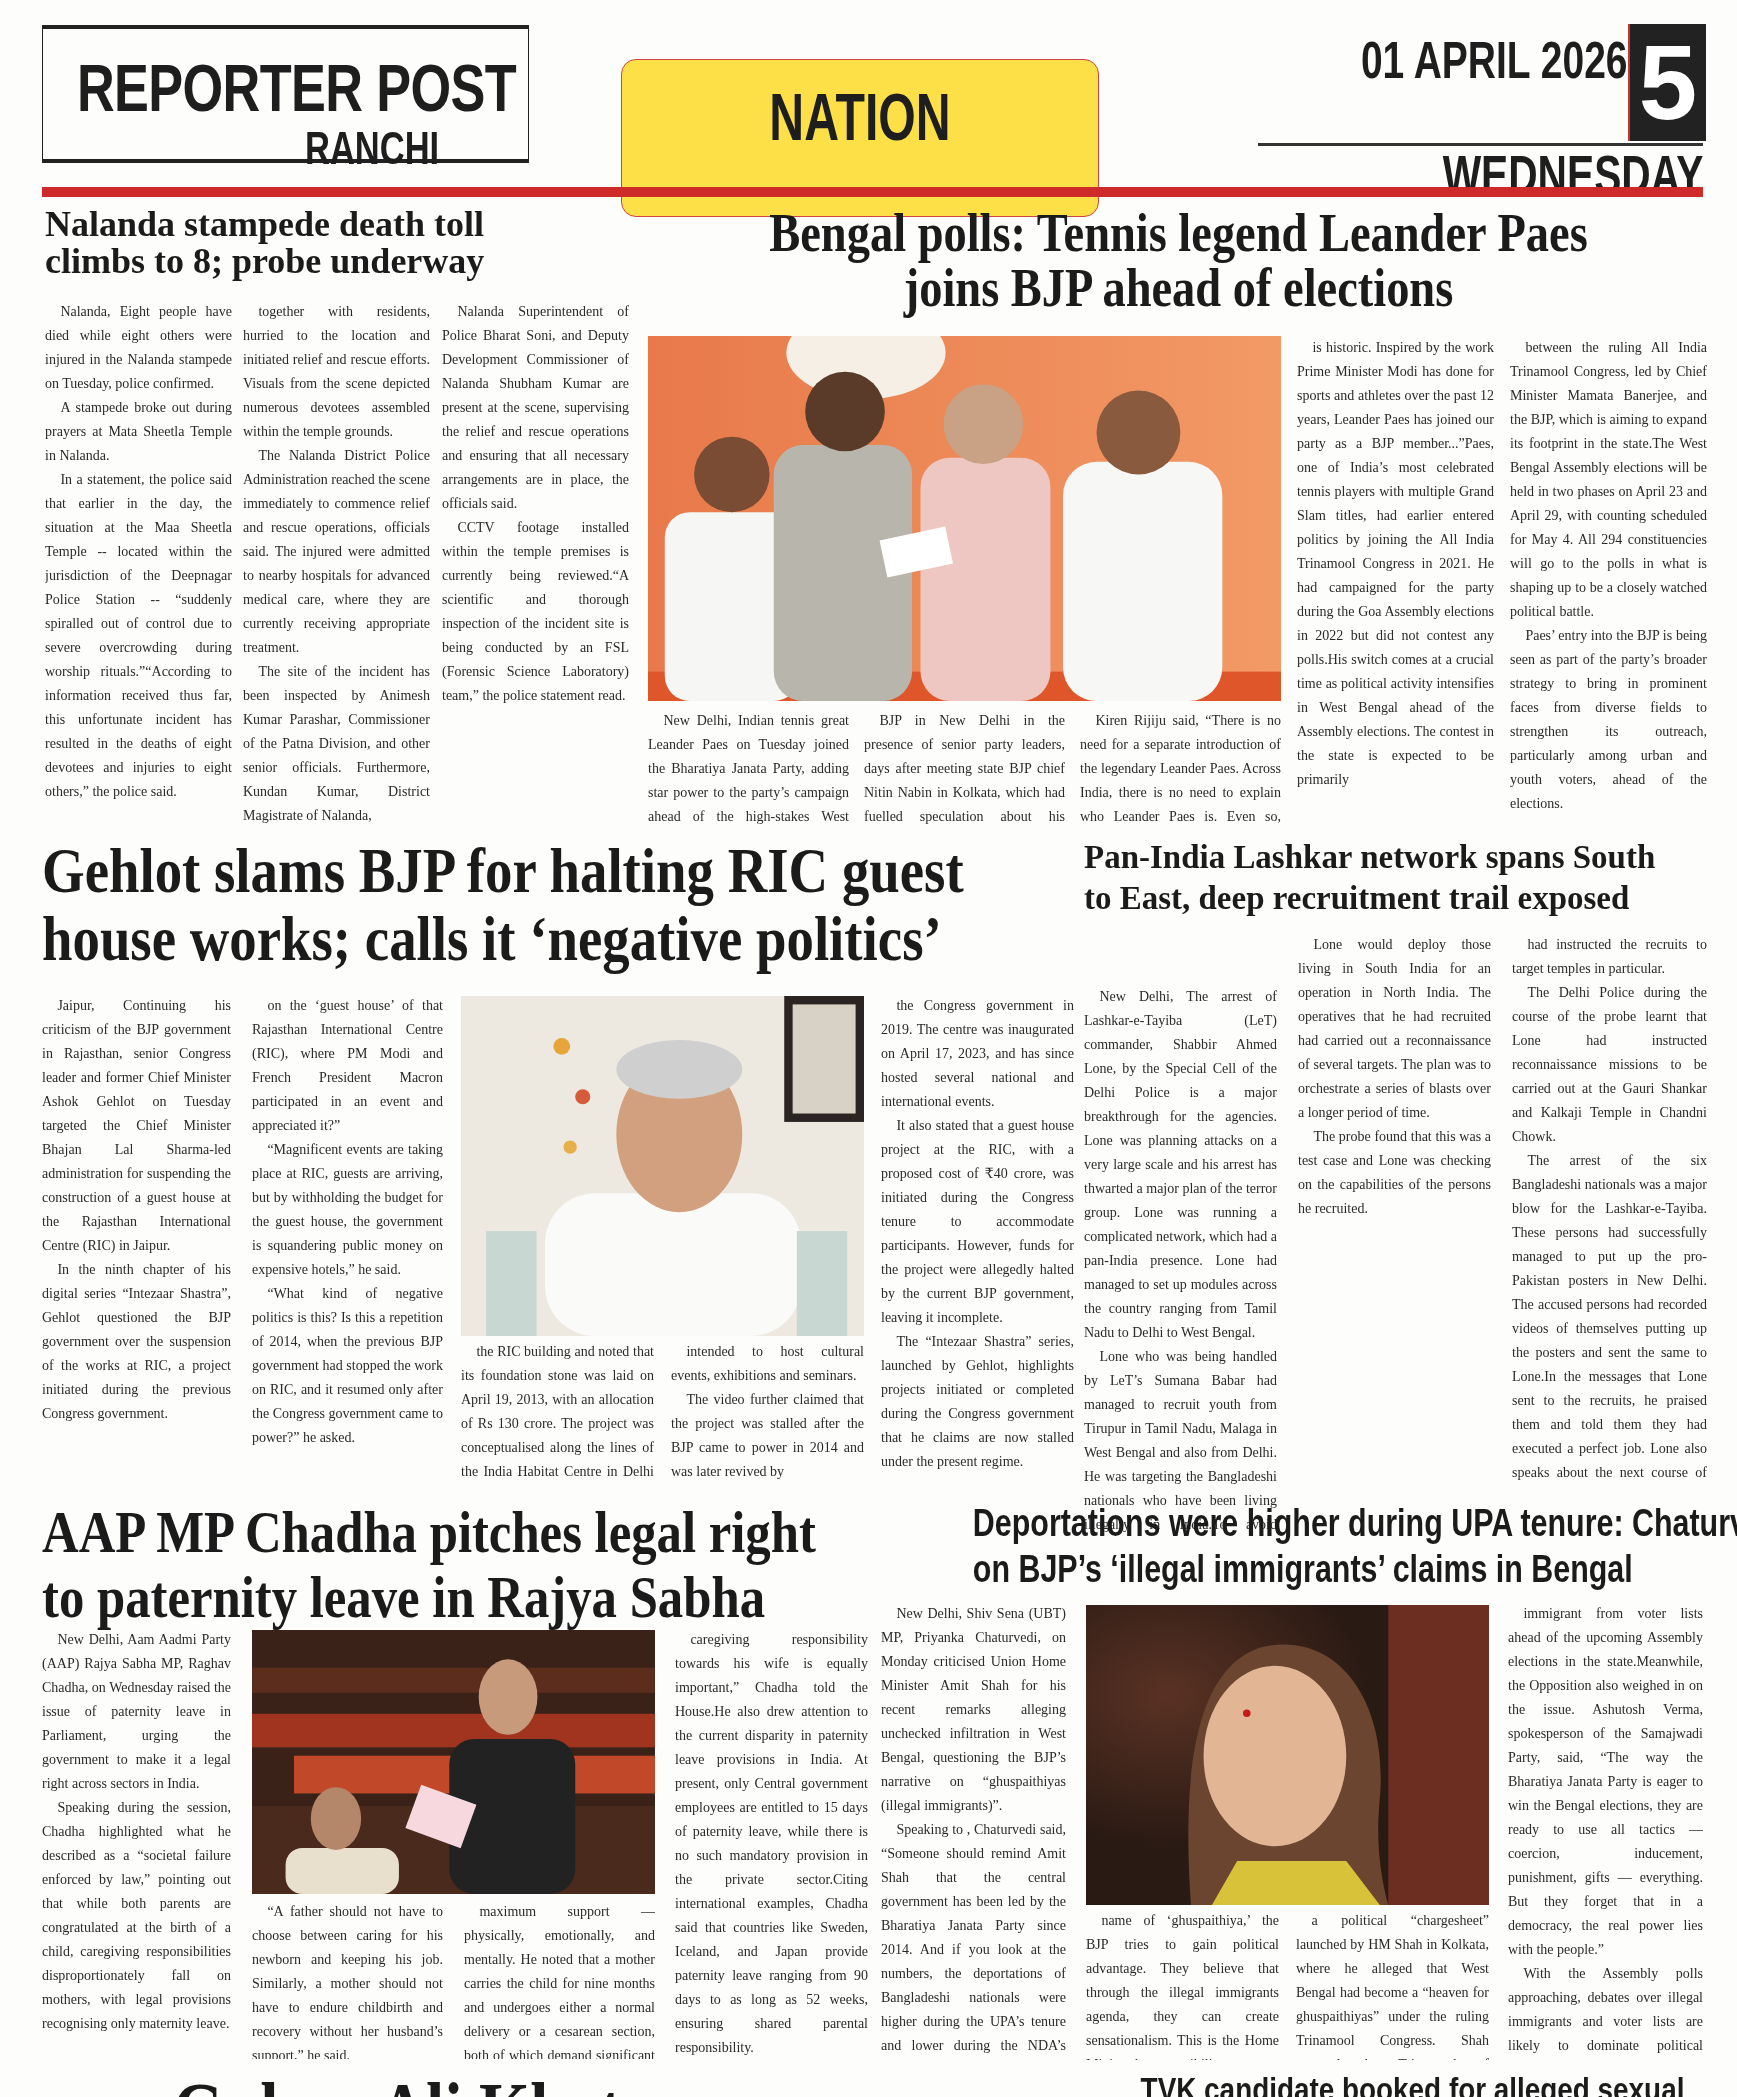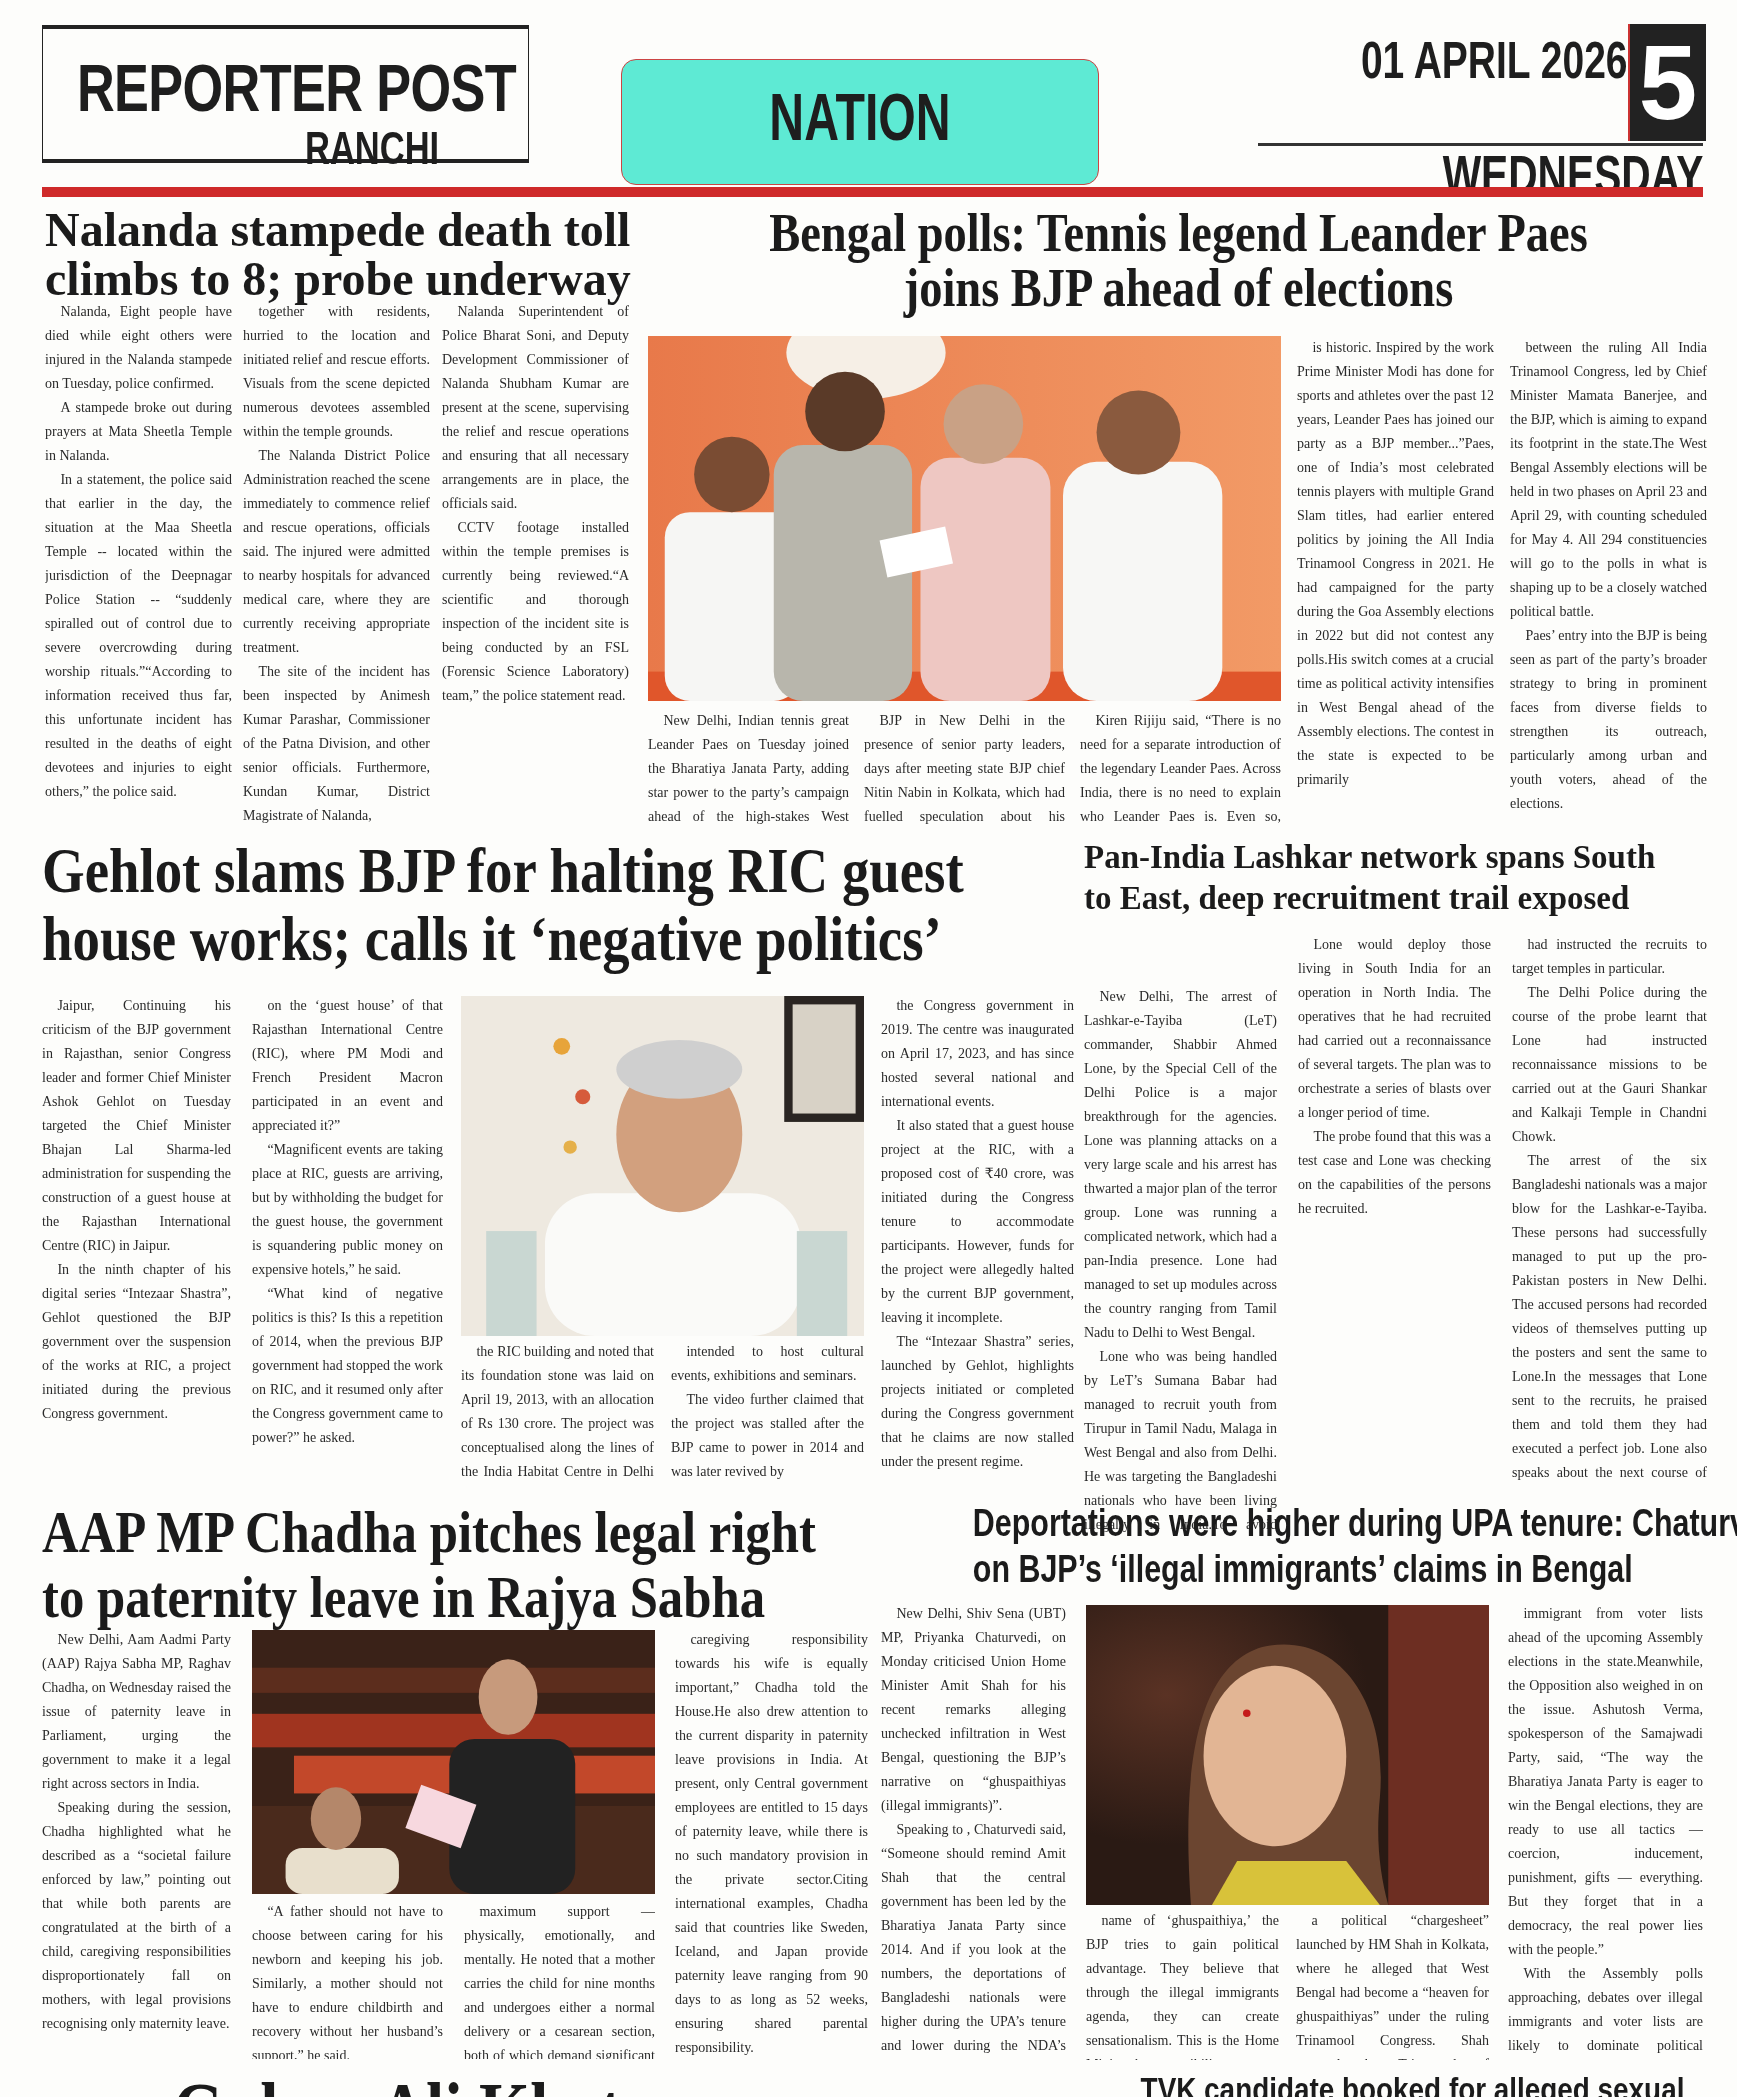--- a/index.html
+++ b/index.html
@@ -3,21 +3,21 @@
 <meta charset="utf-8">
 <style>
   html, body { margin:0; padding:0; background:#fdfdfb; }
   body { width:1737px; height:2736px; position:relative; overflow:hidden; color:#1c1c1c;
          font-family:"Liberation Serif","DejaVu Serif",serif; }
   .abs { position:absolute; }
   
   .mast-box { left:42px; top:25px; width:487px; height:138px; border-top:4.2px solid #222; border-bottom:4.2px solid #222; border-left:0.8px solid #222; border-right:0.8px solid #222; box-sizing:border-box; }
   .mast-title { position:absolute; left:34px; top:25px; font-family:"Liberation Sans",sans-serif; font-weight:bold; font-size:67px; line-height:1; letter-spacing:-0.8px; transform:scaleX(0.78); transform-origin:left top; white-space:nowrap; color:#1e1e1e; }
   .mast-city { position:absolute; left:262px; top:96px; font-family:"Liberation Sans",sans-serif; font-weight:bold; font-size:46px; line-height:1; transform:scaleX(0.75); transform-origin:left top; white-space:nowrap; color:#1e1e1e;}
-  .section-box { left:621px; top:59px; width:478px; height:126px; border:1.3px solid #c44; border-radius:15px; box-sizing:border-box; background:#5eead4; }
+  .section-box { left:621px; top:59px; width:478px; height:158px; border:1.3px solid #c44; border-radius:15px; box-sizing:border-box; background:#fde047; }
   .section-label { position:absolute; left:0; right:0; top:23px; text-align:center; font-family:"Liberation Sans",sans-serif; font-weight:bold; font-size:67px; line-height:1; transform:scaleX(0.72); color:#1e1e1e; }
   .date { right:109px; top:34px; font-family:"Liberation Sans",sans-serif; font-weight:bold; font-size:52px; line-height:1; transform:scaleX(0.75); transform-origin:right top; white-space:nowrap; color:#1e1e1e; }
   .pageno { left:1628px; top:24px; width:76px; height:117px; background:#222; border-left:2.1px solid #c33; color:#fff; font-family:"Liberation Sans",sans-serif; font-weight:bold; font-size:105px; line-height:117px; text-align:center; }
   .date-rule { left:1258px; top:143px; width:445px; height:2.5px; background:#333; }
   .weekday { right:34px; top:148px; font-family:"Liberation Sans",sans-serif; font-weight:bold; font-size:55px; line-height:1; transform:scaleX(0.74); transform-origin:right top; white-space:nowrap; color:#1e1e1e; }
   .red-rule { left:42px; top:187px; width:1661px; height:10px; background:#cf2a2a; }
 
   
   .hl { position:absolute; font-family:"Liberation Serif","DejaVu Serif",serif; font-weight:bold; color:#1b1b1b; line-height:1.02; }
   .col { position:absolute; font-size:14px; line-height:24px; text-align:justify; hyphens:auto; color:#2a2a2a; overflow:hidden; }
@@ -35,21 +35,21 @@
 <div class="abs section-box">
   <div class="section-label">NATION</div>
 </div>
 <div class="abs date">01 APRIL 2026</div>
 <div class="abs pageno">5</div>
 <div class="abs date-rule"></div>
 <div class="abs weekday">WEDNESDAY</div>
 <div class="abs red-rule"></div>
 
 <section>
-  <div class="hl" style="left:45px; top:206px; font-size:48px; width:596px;">
+  <div class="hl" style="left:45px; top:206px; font-size:36px; width:596px;">
     <div>Nalanda stampede death toll</div>
     <div>climbs to 8; probe underway</div>
   </div>
   <div class="col" style="left:45px; top:300px; width:187px; height:524px;">
       <p>Nalanda, Eight people have died while eight others were injured in the Nalanda stampede on Tuesday, police confirmed.</p>
       <p>A stampede broke out during prayers at Mata Sheetla Temple in Nalanda.</p>
       <p>In a statement, the police said that earlier in the day, the situation at the Maa Sheetla Temple -- located within the jurisdiction of the Deepnagar Police Station -- “suddenly spiralled out of control due to severe overcrowding during worship rituals.”“According to information received thus far, this unfortunate incident has resulted in the deaths of eight devotees and injuries to eight others,” the police said.</p>
     </div>
   <div class="col" style="left:243px; top:300px; width:187px; height:524px;">
       <p>together with residents, hurried to the location and initiated relief and rescue efforts. Visuals from the scene depicted numerous devotees assembled within the temple grounds.</p>

